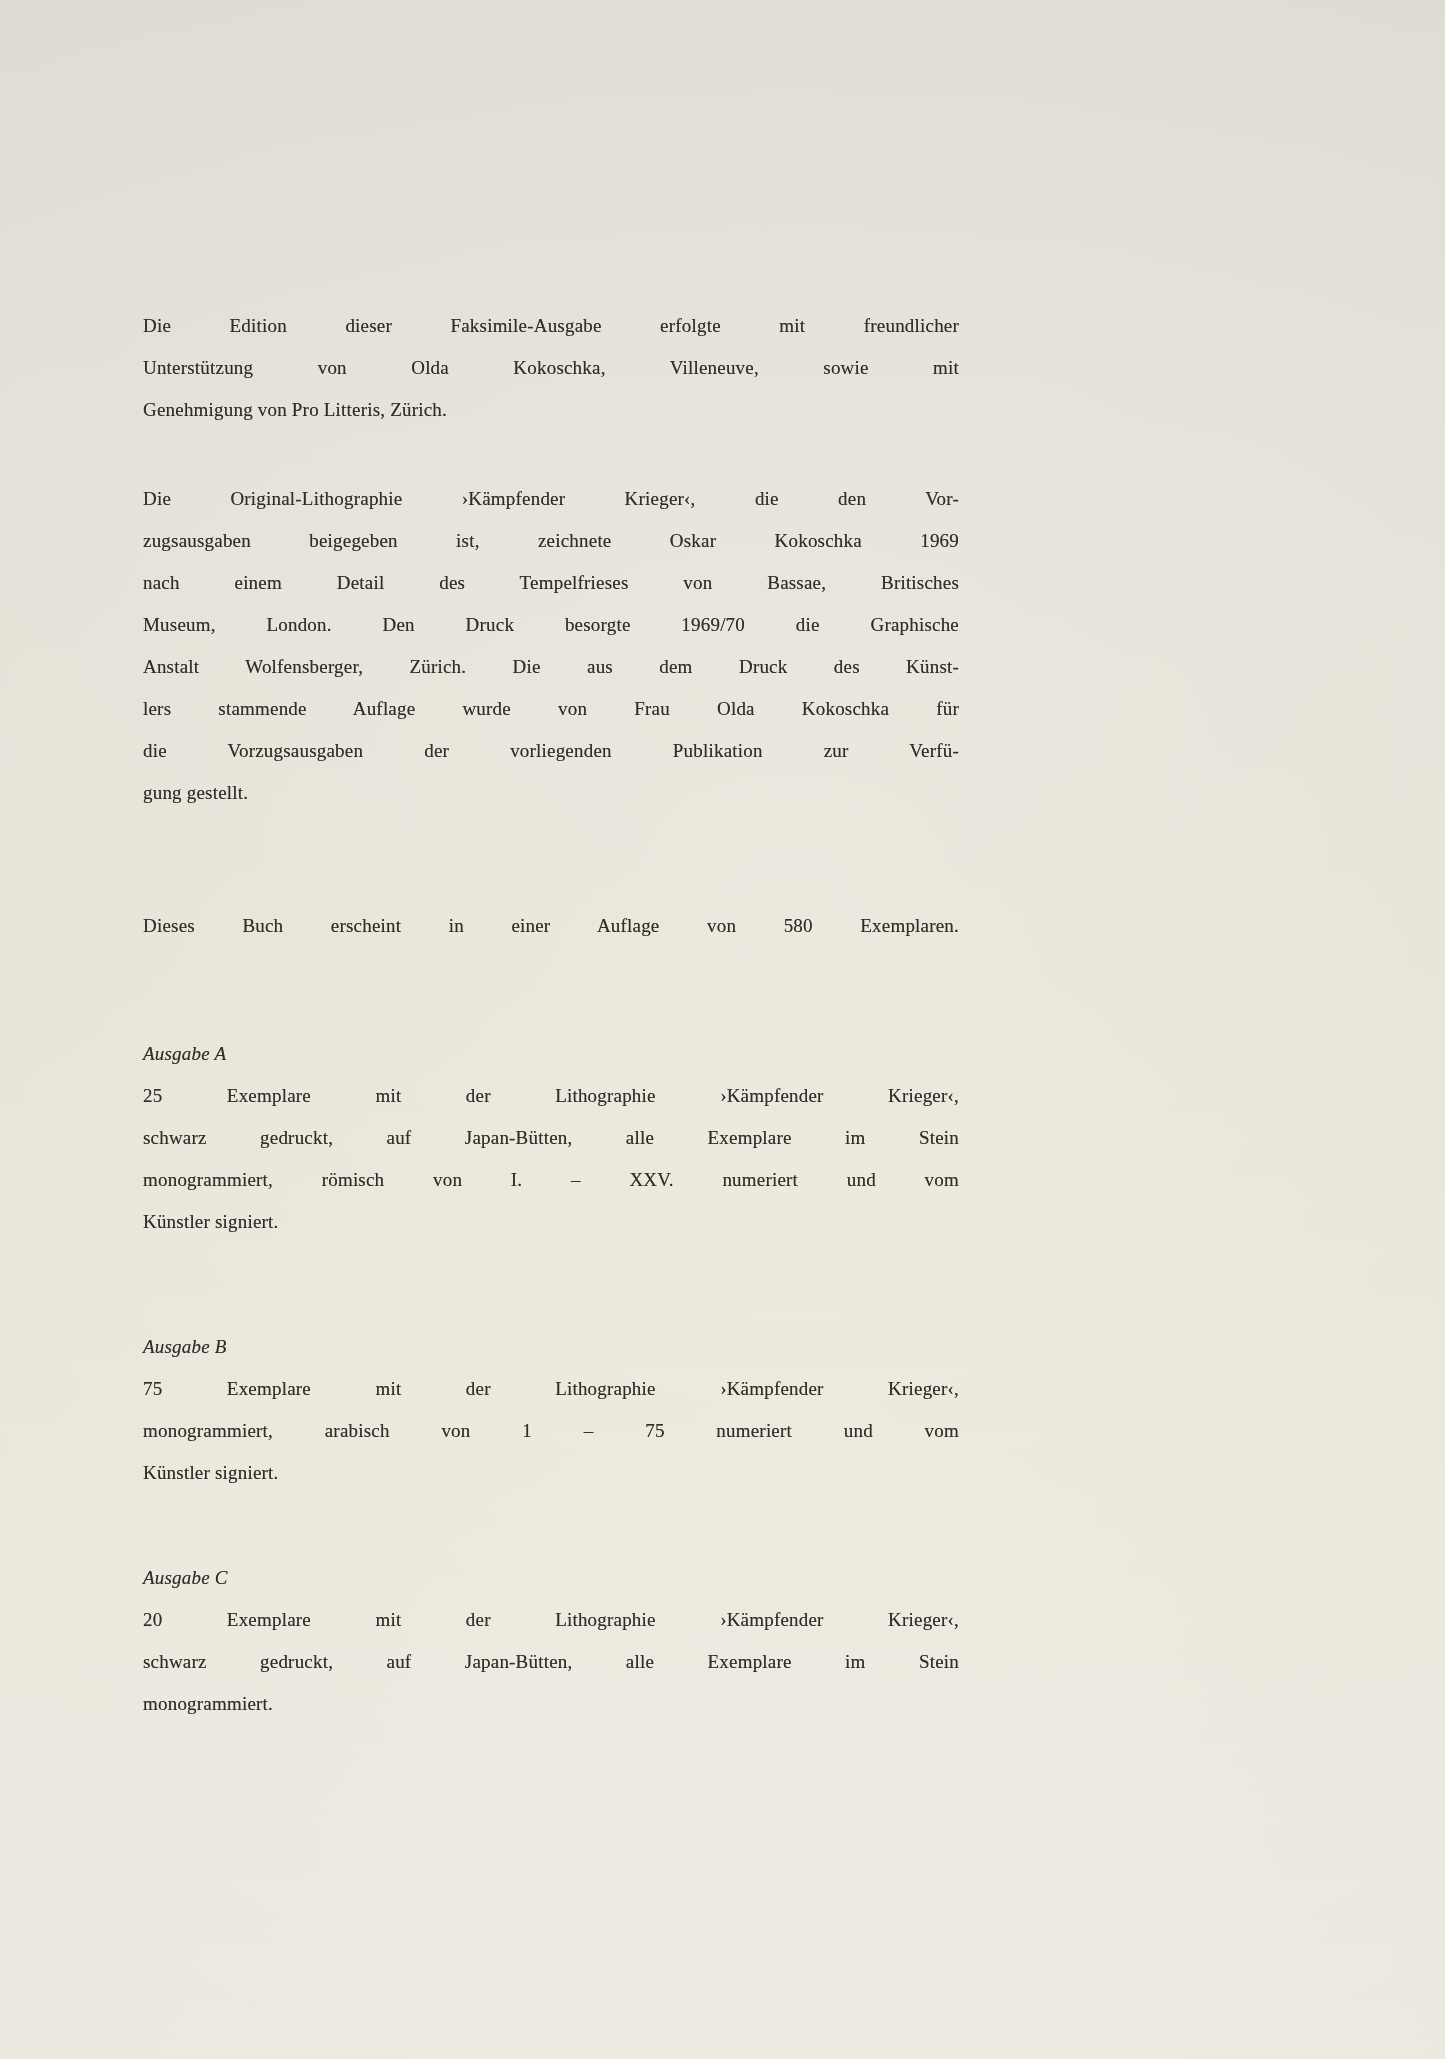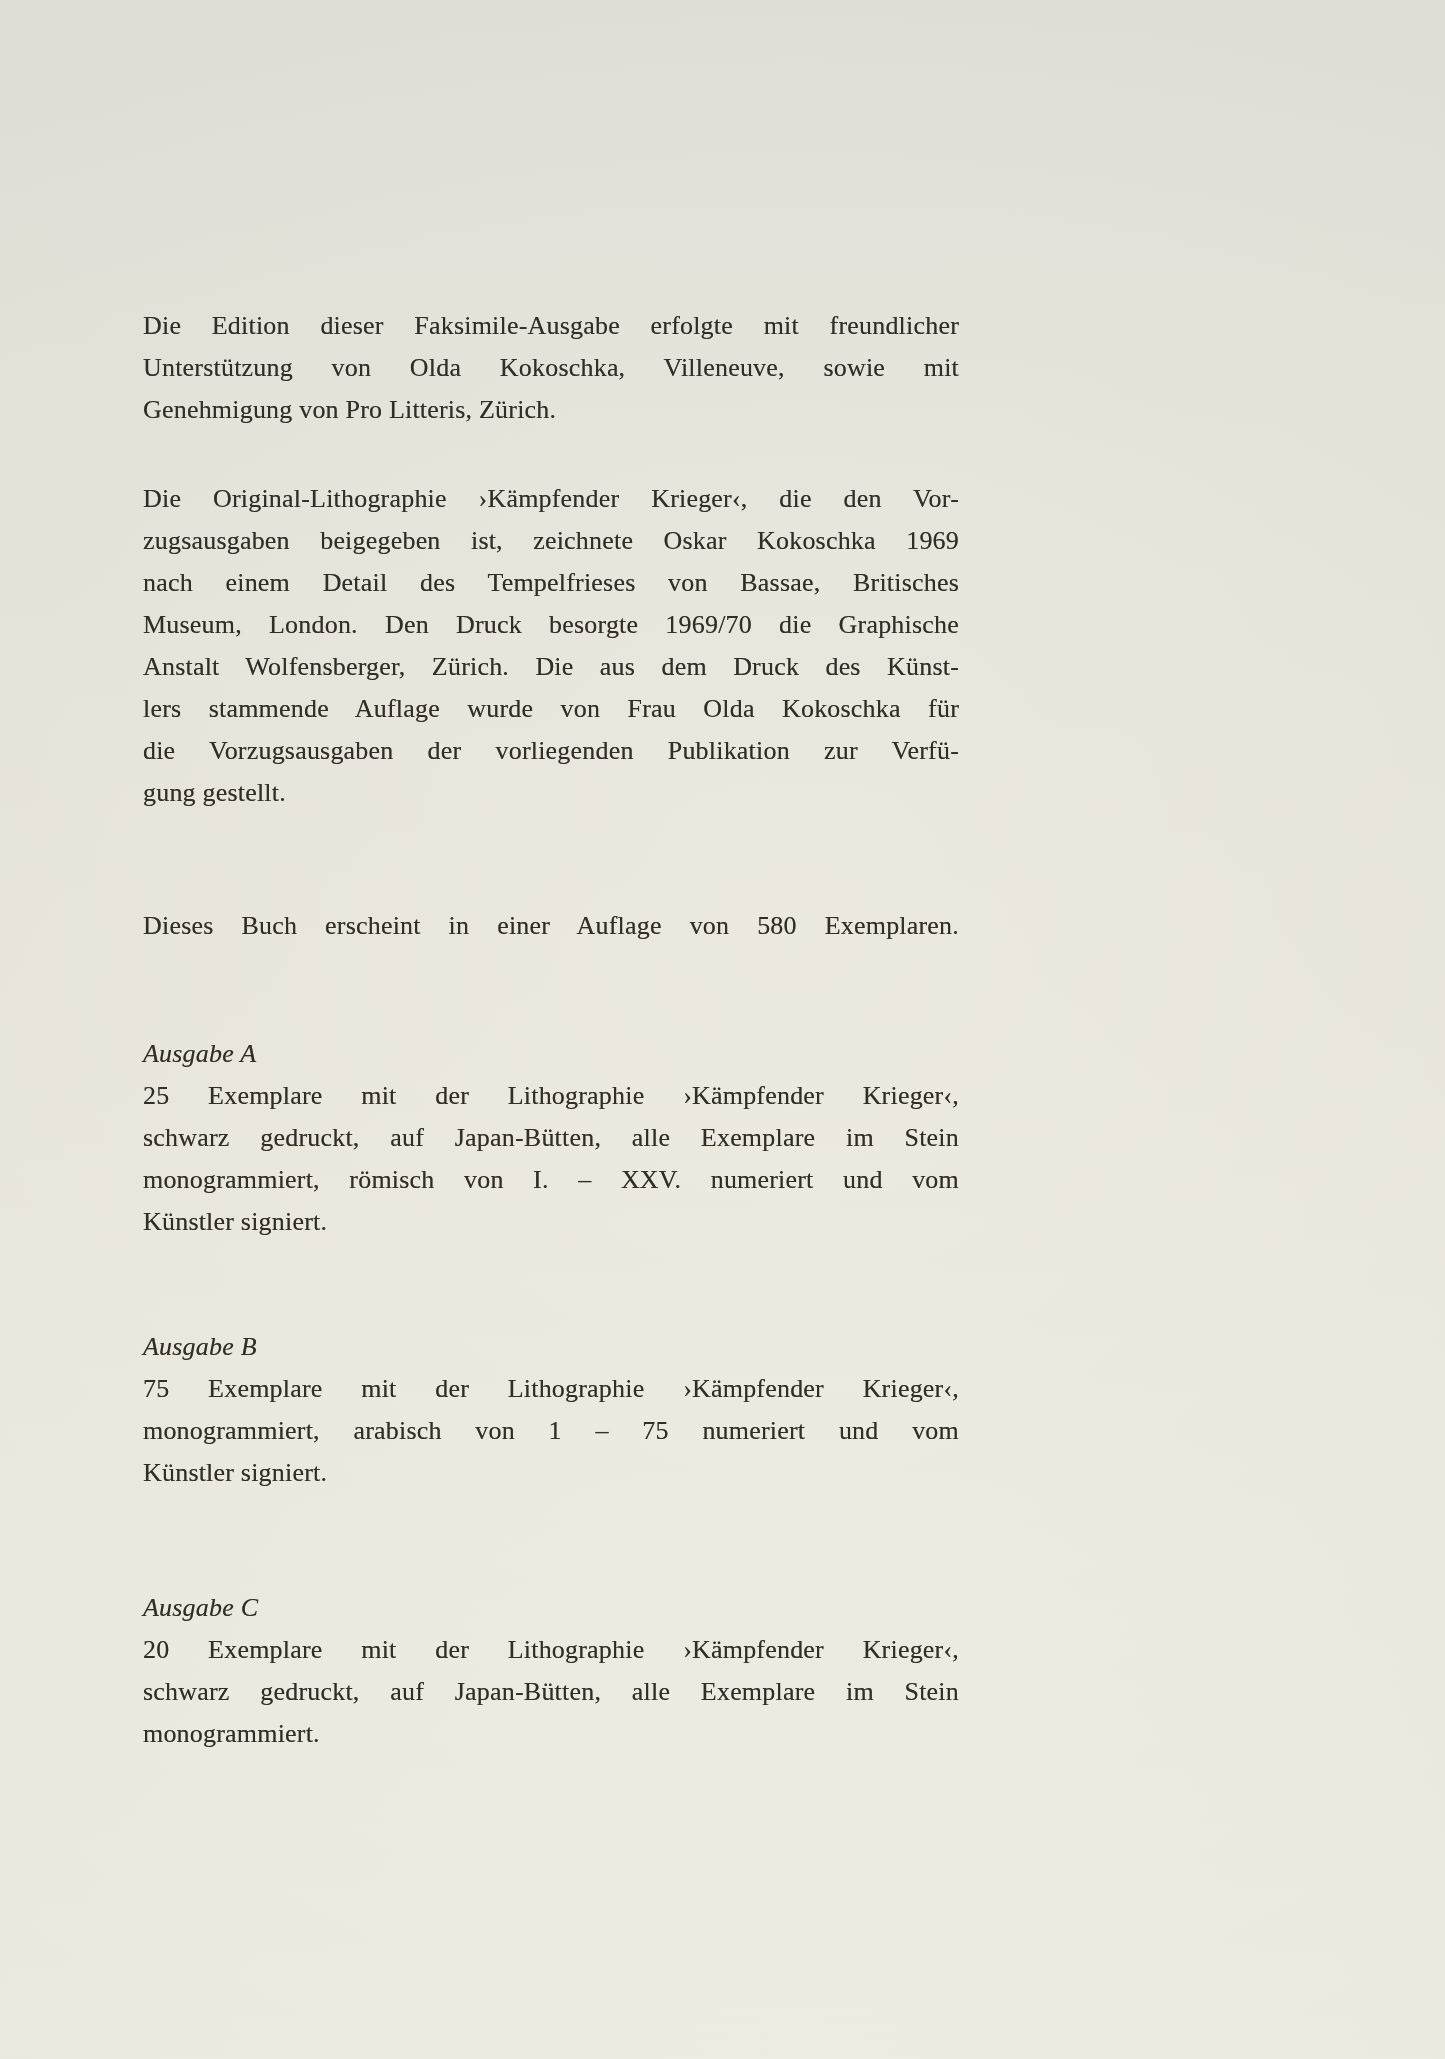--- a/index.html
+++ b/index.html
@@ -18,21 +18,21 @@
     position: relative;
     width: 100%;
     height: 100%;
   }
   .text-block {
     position: absolute;
     left: 143px;
     top: 305px;
     width: 816px;
     font-family: "Liberation Serif", "DejaVu Serif", serif;
-    font-size: 26px;
+    font-size: 19px;
     line-height: 42px;
     color: #322e27;
     letter-spacing: 0.2px;
     text-shadow: 0 0 0.6px rgba(50,46,39,0.55);
   }
   .ln {
     text-align: justify;
     text-align-last: justify;
     white-space: normal;
   }
@@ -42,21 +42,21 @@
   }
   .heading {
     font-style: italic;
     text-align: left;
     text-align-last: left;
   }
   .para-lithograph { margin-top: 47px; }
   .para-print-run  { margin-top: 91px; }
   .edition-a       { margin-top: 86px; }
   .edition-b       { margin-top: 83px; }
-  .edition-c       { margin-top: 93px; font-family: Liberation Serif, serif; }
+  .edition-c       { margin-top: 63px; font-family: Liberation Serif, serif; }
 </style>
 </head>
 <body>
 
 <div class="book-page">
   <div class="text-block">
 
     <div class="para para-support">
       <div class="ln">Die Edition dieser Faksimile-Ausgabe erfolgte mit freundlicher</div>
       <div class="ln">Unterstützung von Olda Kokoschka, Villeneuve, sowie mit</div>

